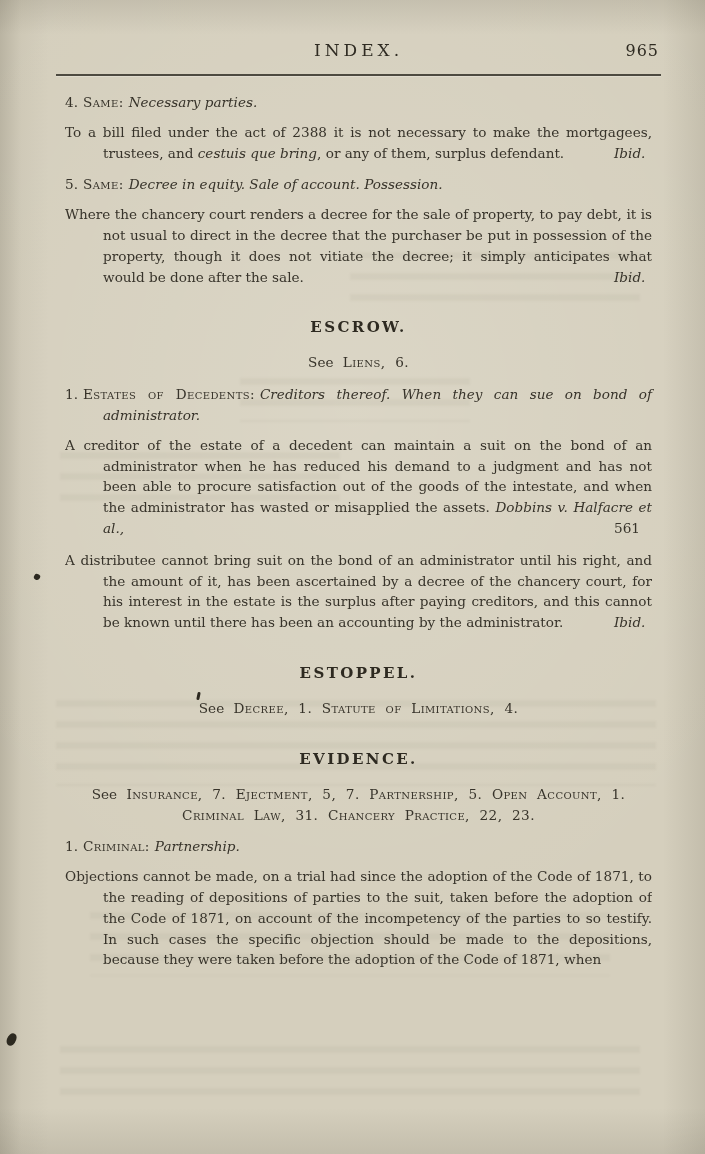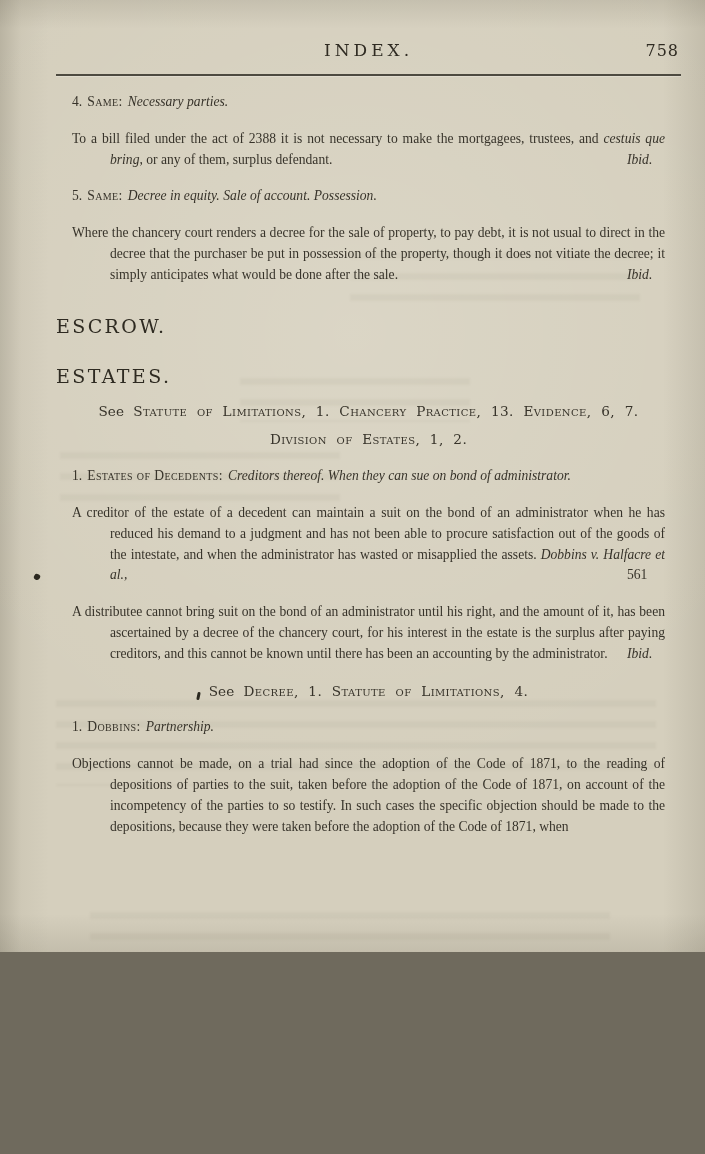--- a/index.html
+++ b/index.html
@@ -4,23 +4,23 @@
 <style>
   * { box-sizing: border-box; }
   html, body { margin: 0; padding: 0; }
   body {
     width: 705px; height: 1154px;
     background: #6f6a5d;
     font-family: "DejaVu Serif", "Liberation Serif", serif;
   }
   .page {
     position: relative;
-    width: 705px; height: 952px;
+    width: 705px; height: 1154px;
     overflow: hidden;
-    padding: 40px 24px 28px 56px;
+    padding: 40px 44px 28px 56px;
     color: #37332a;
     font-size: 13.6px;
     line-height: 20.8px;
     background-color: #d5cfbd;
     background-image:
       radial-gradient(120% 90% at 50% 35%, rgba(255,255,250,0.14) 0%, rgba(255,255,250,0) 55%),
       linear-gradient(180deg, rgba(40,35,20,0.10) 0%, rgba(40,35,20,0) 3%, rgba(40,35,20,0) 96%, rgba(40,35,20,0.10) 100%),
       linear-gradient(90deg, rgba(40,35,20,0.16) 0%, rgba(40,35,20,0.04) 3%, rgba(40,35,20,0) 7%, rgba(40,35,20,0) 94%, rgba(40,35,20,0.10) 100%);
   }
   .content { position: relative; z-index: 1; }
@@ -36,38 +36,38 @@
     font-size: 16px; letter-spacing: 1px; color: #2f2b22;
   }
   .rule {
     height: 2px; background: #4d4a40;
     margin: 10px 0 16px;
     box-shadow: 0 1px 0 rgba(255,255,255,0.25);
   }
 
   .entry { margin-top: 11px; }
   .headline, .body {
-    margin: 16px;
+    margin: 9px;
     padding-left: 38px; text-indent: -38px;
     text-align: justify;
-    font-family: Liberation Serif, serif;
   }
   .body { overflow: hidden; }
   .num { margin-right: 5px; }
   .catch { margin-left: 5px; }
   .sc { font-variant: small-caps; letter-spacing: 0.4px; }
   .it { font-style: italic; }
   .cite { float: right; font-style: italic; padding-left: 14px; }
   .cite-page { float: right; padding-left: 14px; }
 
   h2.heading {
     margin: 30px 0 15px;
-    font-size: 19px; font-weight: normal;
+    font-size: 15px; font-weight: bold;
     line-height: 20px;
     letter-spacing: 2.4px;
+    text-align: center;
     color: #2e2a21;
   }
   .see { margin: 0; text-align: center; word-spacing: 5px; }
   .division { margin-top: 8px; }
 
   
   .bleed {
     position: absolute; z-index: 0; pointer-events: none;
     opacity: 0.55;
     background: repeating-linear-gradient(180deg,
@@ -100,57 +100,58 @@
   <div class="bleed b5"></div>
   <div class="bleed b6"></div>
   <span class="ink ink1"></span>
   <span class="ink ink2"></span>
   <span class="ink ink3"></span>
 
   <div class="content">
 
     <div class="header">
       <span class="title">INDEX.</span>
-      <span class="pagenum">758</span>
+      <span class="pagenum">965</span>
     </div>
     <div class="rule"></div>
 
     <div class="entry">
       <p class="headline"><span class="num">4.</span><span class="sc">Same:</span><span class="it catch">Necessary parties.</span></p>
       <p class="body"><span>To a bill filed under the act of 2388 it is not necessary to make the mortgagees, trustees, and </span><span class="it">cestuis que bring</span><span>, or any of them, surplus defendant.</span><span class="cite">Ibid.</span></p>
     </div>
 
     <div class="entry">
       <p class="headline"><span class="num">5.</span><span class="sc">Same:</span><span class="it catch">Decree in equity. Sale of account. Possession.</span></p>
       <p class="body"><span>Where the chancery court renders a decree for the sale of property, to pay debt, it is not usual to direct in the decree that the purchaser be put in possession of the property, though it does not vitiate the decree; it simply anticipates what would be done after the sale.</span><span class="cite">Ibid.</span></p>
     </div>
 
     <section>
       <h2 class="heading">ESCROW.</h2>
+      <p class="see"><span>See </span><span class="sc">Liens, 6.</span></p>
     </section>
 
-    <section>
-      <h2 class="heading">ESTATES.</h2>
-      <p class="see"><span>See </span><span class="sc">Statute of Limitations, 1. Chancery Practice, 13. Evidence, 6, 7.</span></p>
-      <p class="see division"><span class="sc">Division of Estates, 1, 2.</span></p>
-    </section>
 
     <div class="entry">
       <p class="headline"><span class="num">1.</span><span class="sc">Estates of Decedents:</span><span class="it catch">Creditors thereof. When they can sue on bond of administrator.</span></p>
       <p class="body"><span>A creditor of the estate of a decedent can maintain a suit on the bond of an administrator when he has reduced his demand to a judgment and has not been able to procure satisfaction out of the goods of the intestate, and when the administrator has wasted or misapplied the assets. </span><span class="it">Dobbins v. Halfacre et al.,</span><span class="cite-page">561</span></p>
     </div>
 
     <div class="entry">
       <p class="body"><span>A distributee cannot bring suit on the bond of an administrator until his right, and the amount of it, has been ascertained by a decree of the chancery court, for his interest in the estate is the surplus after paying creditors, and this cannot be known until there has been an accounting by the administrator.</span><span class="cite">Ibid.</span></p>
     </div>
 
     <section>
+      <h2 class="heading">ESTOPPEL.</h2>
       <p class="see"><span>See </span><span class="sc">Decree, 1. Statute of Limitations, 4.</span></p>
     </section>
 
+    <section>
+      <h2 class="heading">EVIDENCE.</h2>
+      <p class="see"><span>See </span><span class="sc">Insurance, 7. Ejectment, 5, 7. Partnership, 5. Open Account, 1. Criminal Law, 31. Chancery Practice, 22, 23.</span></p>
+    </section>
 
     <div class="entry">
-      <p class="headline"><span class="num">1.</span><span class="sc">Dobbins:</span><span class="it catch">Partnership.</span></p>
+      <p class="headline"><span class="num">1.</span><span class="sc">Criminal:</span><span class="it catch">Partnership.</span></p>
       <p class="body"><span>Objections cannot be made, on a trial had since the adoption of the Code of 1871, to the reading of depositions of parties to the suit, taken before the adoption of the Code of 1871, on account of the incompetency of the parties to so testify. In such cases the specific objection should be made to the depositions, because they were taken before the adoption of the Code of 1871, when</span></p>
     </div>
 
   </div>
 </div>
 
 </body></html>

